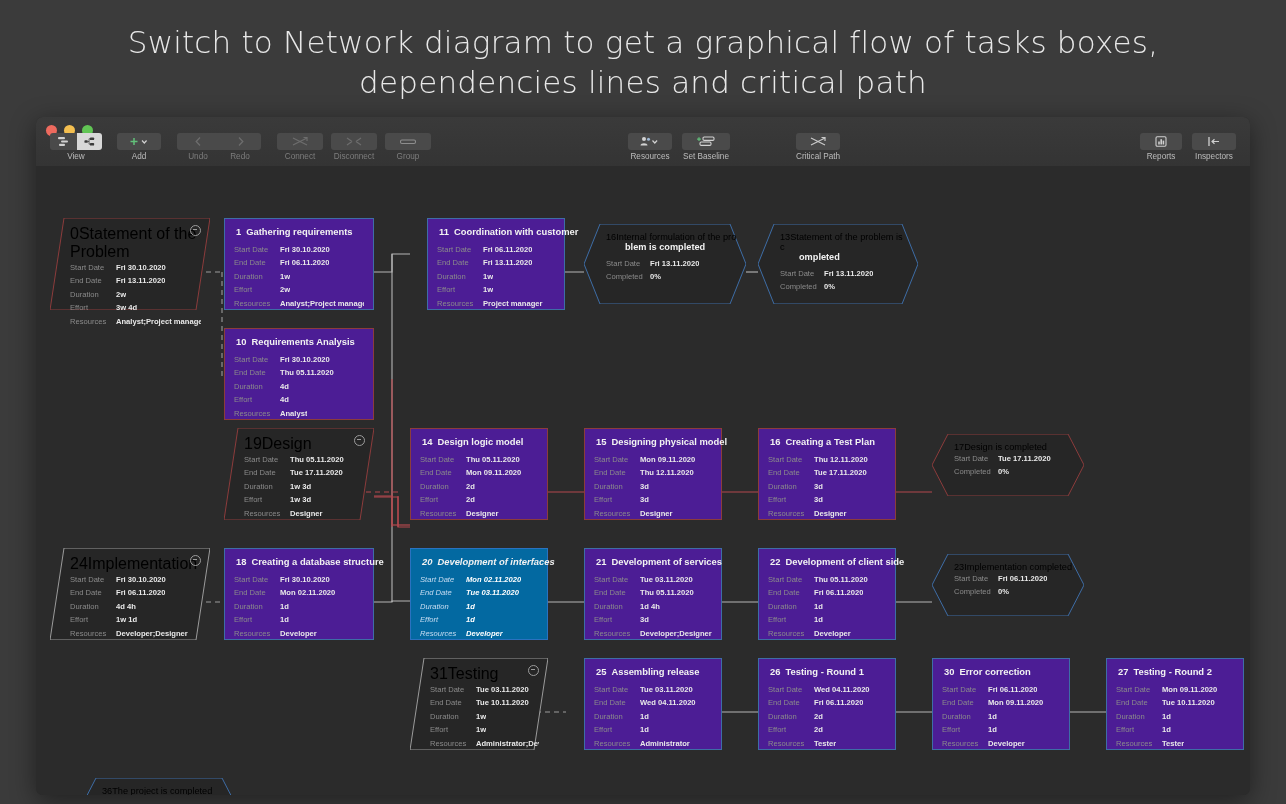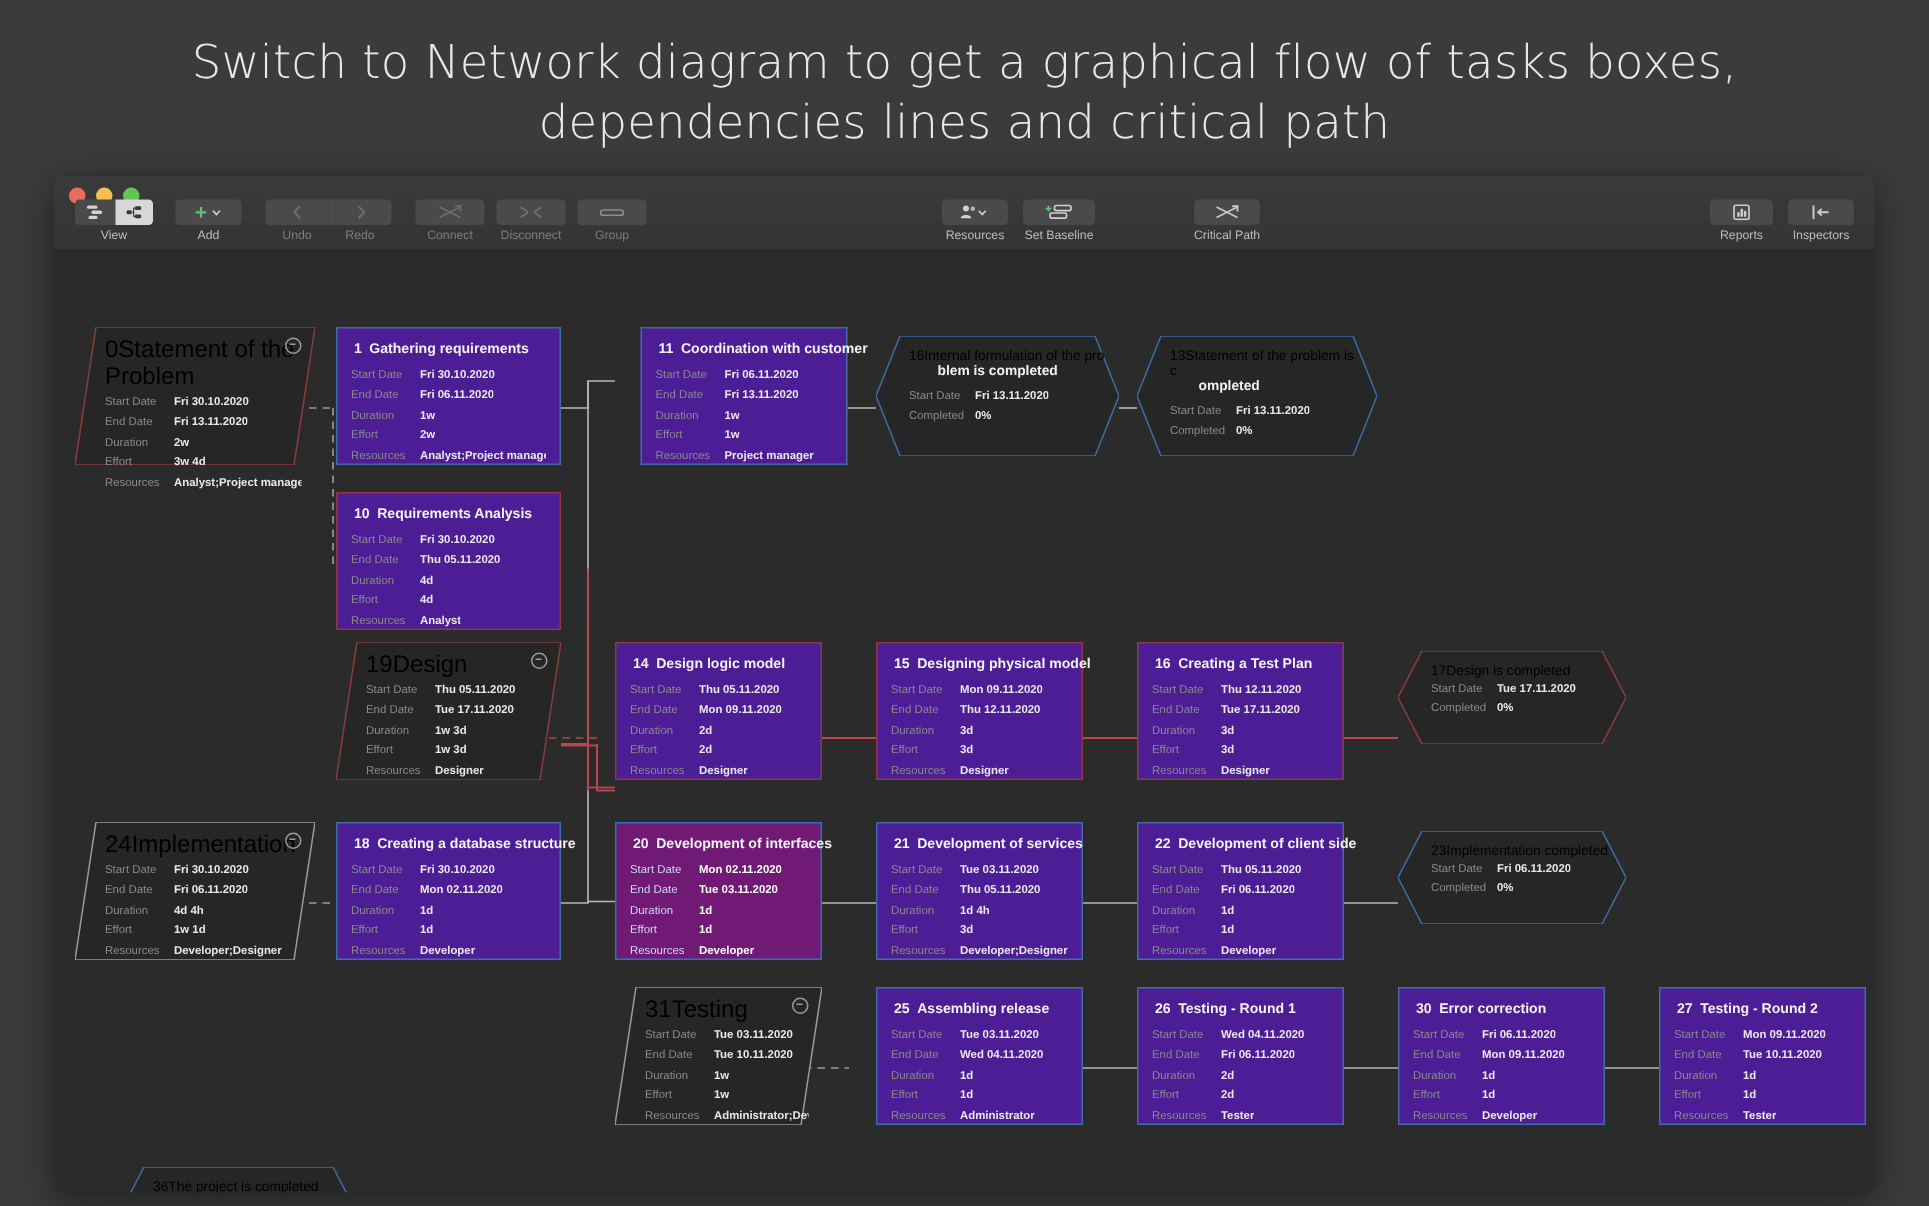--- a/index.html
+++ b/index.html
@@ -76,21 +76,21 @@
     color:#f2f2f2;font-size:9.4px;font-weight:bold;
     margin:0 0 6px 2px;white-space:nowrap;
   }
   .card .title .num{margin-right:5px;}
   .row{display:flex;font-size:7.6px;line-height:13.4px;}
   .row .k{color:#8b8b8b;width:46px;flex:0 0 46px;}
   .row .v{color:#e9e9e9;font-weight:bold;overflow:hidden;white-space:nowrap;}
 
   .card.task{border:1px solid #3e6da6;}
   .card.task.crit{border:1px solid #8c3c3c;}
-  .card.selected{background:#701a75;border:1px solid #2a72c0;}
+  .card.selected{background:#0369a1;border:1px solid #2a72c0;font-style:italic;}
   .card.selected .row .k{color:#c8ddf2;}
   .card.selected .row .v{color:#ffffff;}
 
   .collapse{
     position:absolute;right:9px;top:7px;width:9px;height:9px;border-radius:50%;
     border:1px solid #9b9b9b;
   }
   .collapse:after{
     content:"";position:absolute;left:1.5px;top:3px;width:4px;height:1px;background:#9b9b9b;
   }

